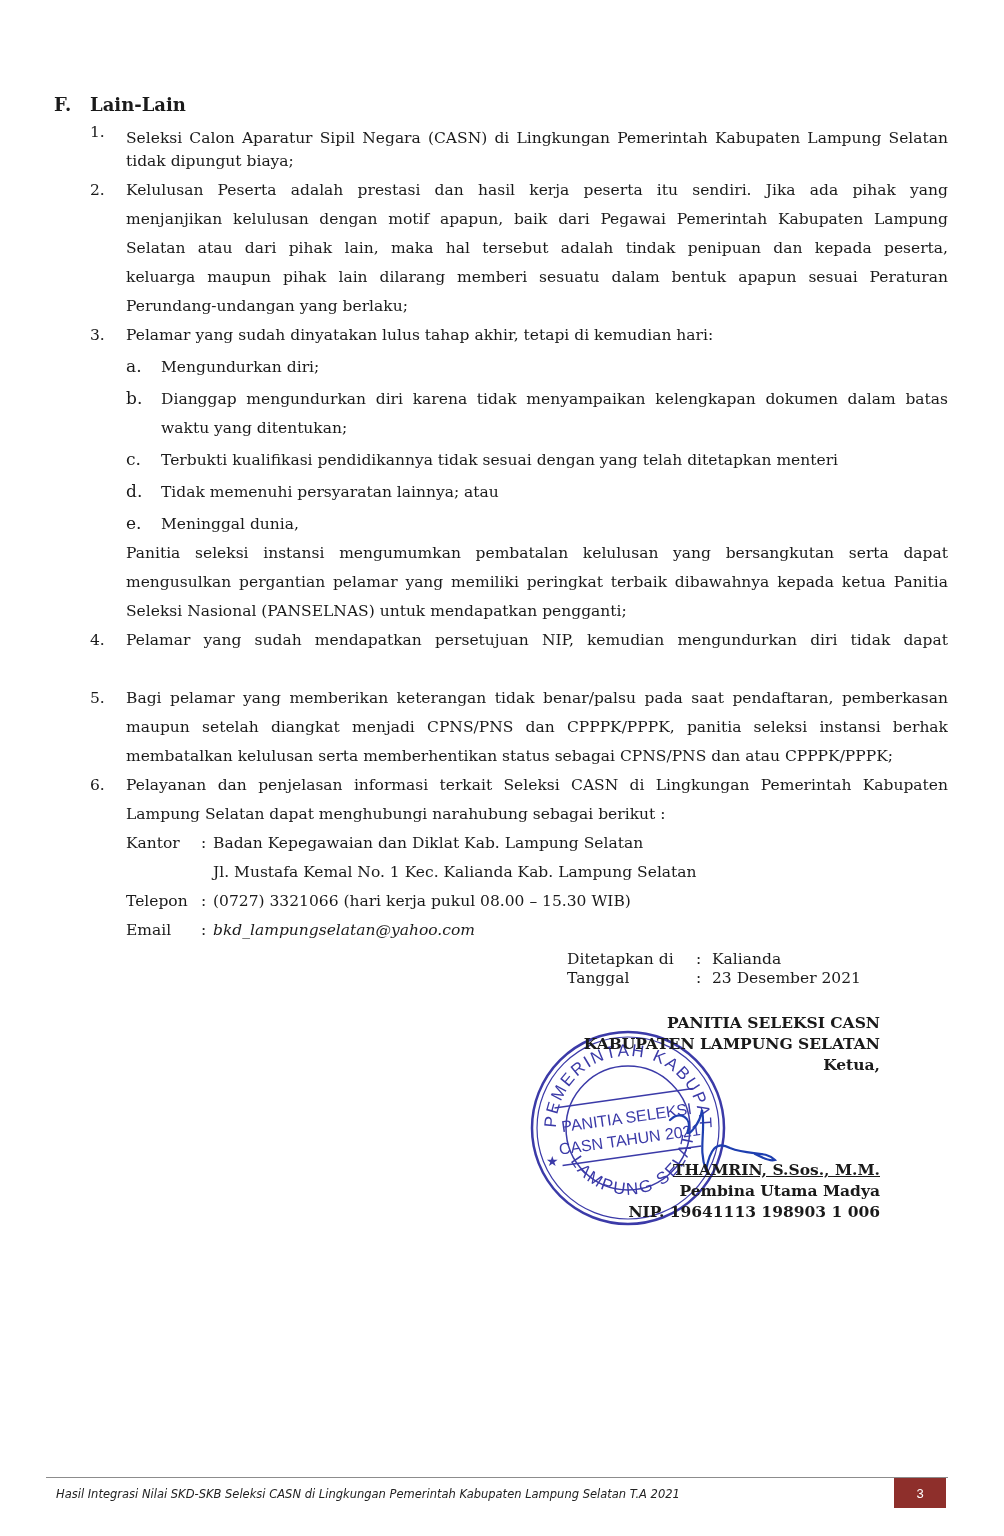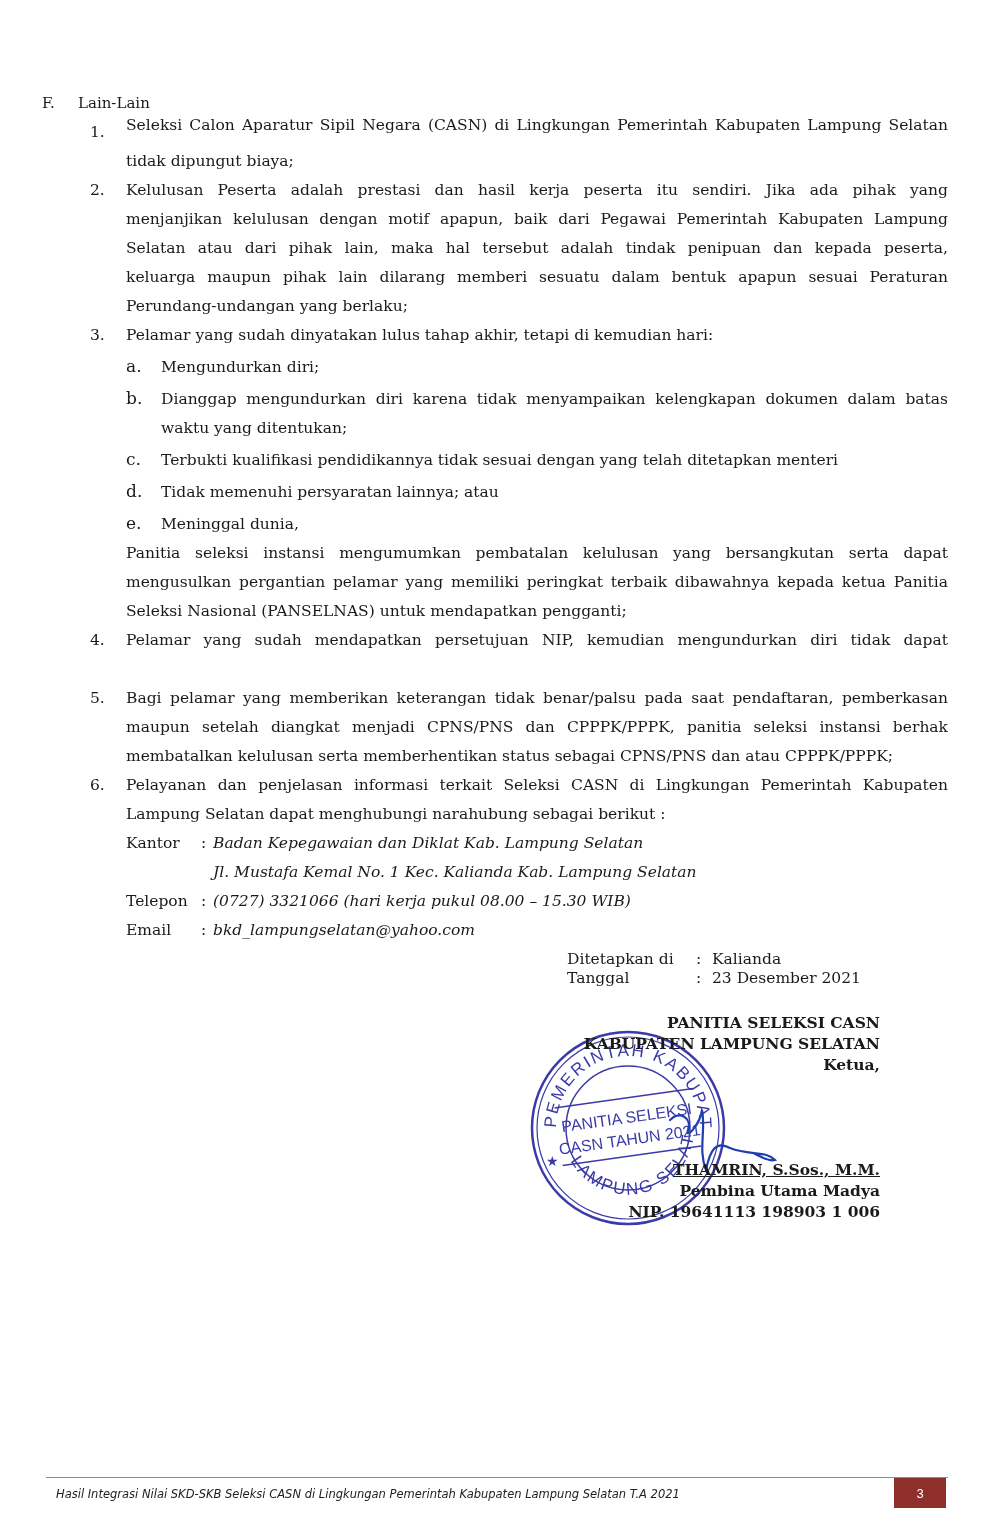--- a/index.html
+++ b/index.html
@@ -2,49 +2,49 @@
 <html><head>
 <meta charset="utf-8">
 <style>
   html, body { margin: 0; padding: 0; background: #ffffff; }
   body {
     width: 1004px; height: 1536px; position: relative; overflow: hidden;
     font-family: "DejaVu Serif", "Liberation Serif", serif;
     color: #1a1a1a;
   }
   .page { position: absolute; left: 0; top: 0; width: 1004px; height: 1536px; }
-  .sec-head { position: absolute; left: 42px; top: 94px; font-weight: normal; font-size: 15px; }
+  .sec-head { position: absolute; left: 54px; top: 94px; font-weight: bold; font-size: 18px; }
   .sec-head .letter { display: inline-block; width: 36px; }
   .line { position: absolute; font-size: 15.5px; white-space: nowrap; }
   .num { position: absolute; left: 90px; font-size: 15.5px; }
   .sub { position: absolute; left: 126px; font-size: 17px; }
   .justify { text-align: justify; text-align-last: justify; width: 822px; }
   .contact-label { position: absolute; left: 126px; font-size: 15.5px; }
   .contact-colon { position: absolute; left: 201px; font-size: 15.5px; }
-  .contact-val { position: absolute; left: 213px; font-size: 15.5px; white-space: nowrap; font-style: italic; }
+  .contact-val { position: absolute; left: 213px; font-size: 15.5px; white-space: nowrap; }
   .italic { font-style: italic; }
   .sig-block { position: absolute; left: 540px; top: 1012px; width: 340px; text-align: right; font-weight: bold; font-size: 15.5px; line-height: 21px; }
   .sig-name { text-decoration: underline; }
   .stamp { position: absolute; left: 528px; top: 1028px; width: 200px; height: 200px; }
   .signature { position: absolute; left: 640px; top: 1090px; width: 150px; height: 90px; }
   .footer-rule { position: absolute; left: 46px; top: 1477px; width: 902px; height: 1px; background: #8c8c8c; }
   .footer-text { position: absolute; left: 56px; top: 1487px; font-family: "DejaVu Sans", "Liberation Sans", sans-serif; font-style: italic; font-size: 11.5px; color: #222; white-space: nowrap; }
   .page-num { position: absolute; left: 894px; top: 1478px; width: 52px; height: 30px; background: #8e2f2b; color: #ffffff; font-family: "Liberation Sans", sans-serif; font-size: 13px; display: flex; align-items: center; justify-content: center; }
 </style>
 </head>
 <body>
 
 <div class="page">
 
   <div class="sec-head">
     <span class="letter">F.</span><span>Lain-Lain</span>
   </div>
 
   <span class="num" style="top:123px">1.</span>
-  <div class="line justify" style="left:126px;top:116px">Seleksi Calon Aparatur Sipil Negara (CASN) di Lingkungan Pemerintah Kabupaten Lampung Selatan</div>
+  <div class="line justify" style="left:126px;top:129px">Seleksi Calon Aparatur Sipil Negara (CASN) di Lingkungan Pemerintah Kabupaten Lampung Selatan</div>
   <div class="line" style="left:126px;top:152px">tidak dipungut biaya;</div>
 
   <span class="num" style="top:181px">2.</span>
   <div class="line justify" style="left:126px;top:181px">Kelulusan Peserta adalah prestasi dan hasil kerja peserta itu sendiri. Jika ada pihak yang</div>
   <div class="line justify" style="left:126px;top:210px">menjanjikan kelulusan dengan motif apapun, baik dari Pegawai Pemerintah Kabupaten Lampung</div>
   <div class="line justify" style="left:126px;top:239px">Selatan atau dari pihak lain, maka hal tersebut adalah tindak penipuan dan kepada peserta,</div>
   <div class="line justify" style="left:126px;top:268px">keluarga maupun pihak lain dilarang memberi sesuatu dalam bentuk apapun sesuai Peraturan</div>
   <div class="line" style="left:126px;top:297px">Perundang-undangan yang berlaku;</div>
 
   <span class="num" style="top:326px">3.</span>

